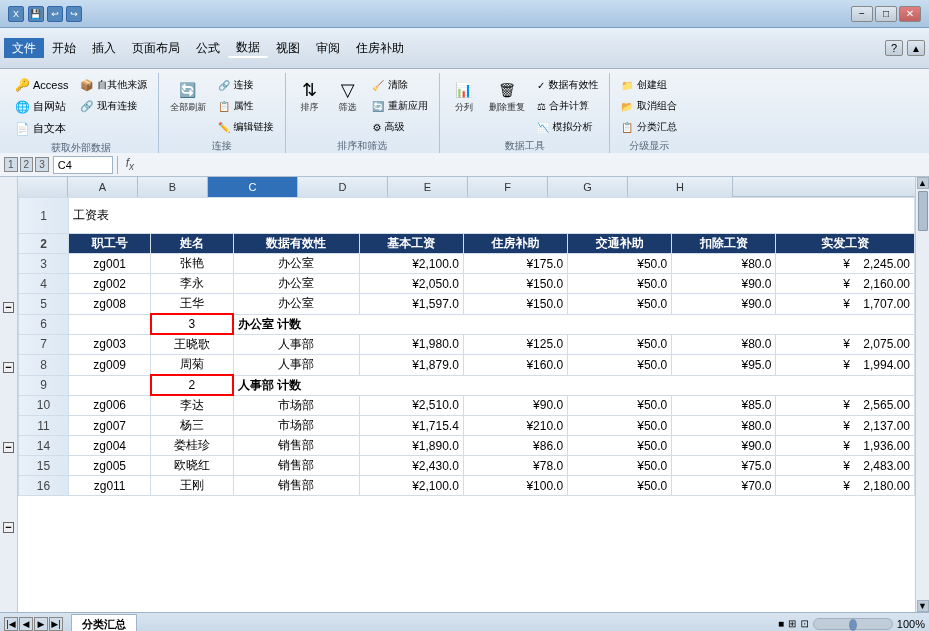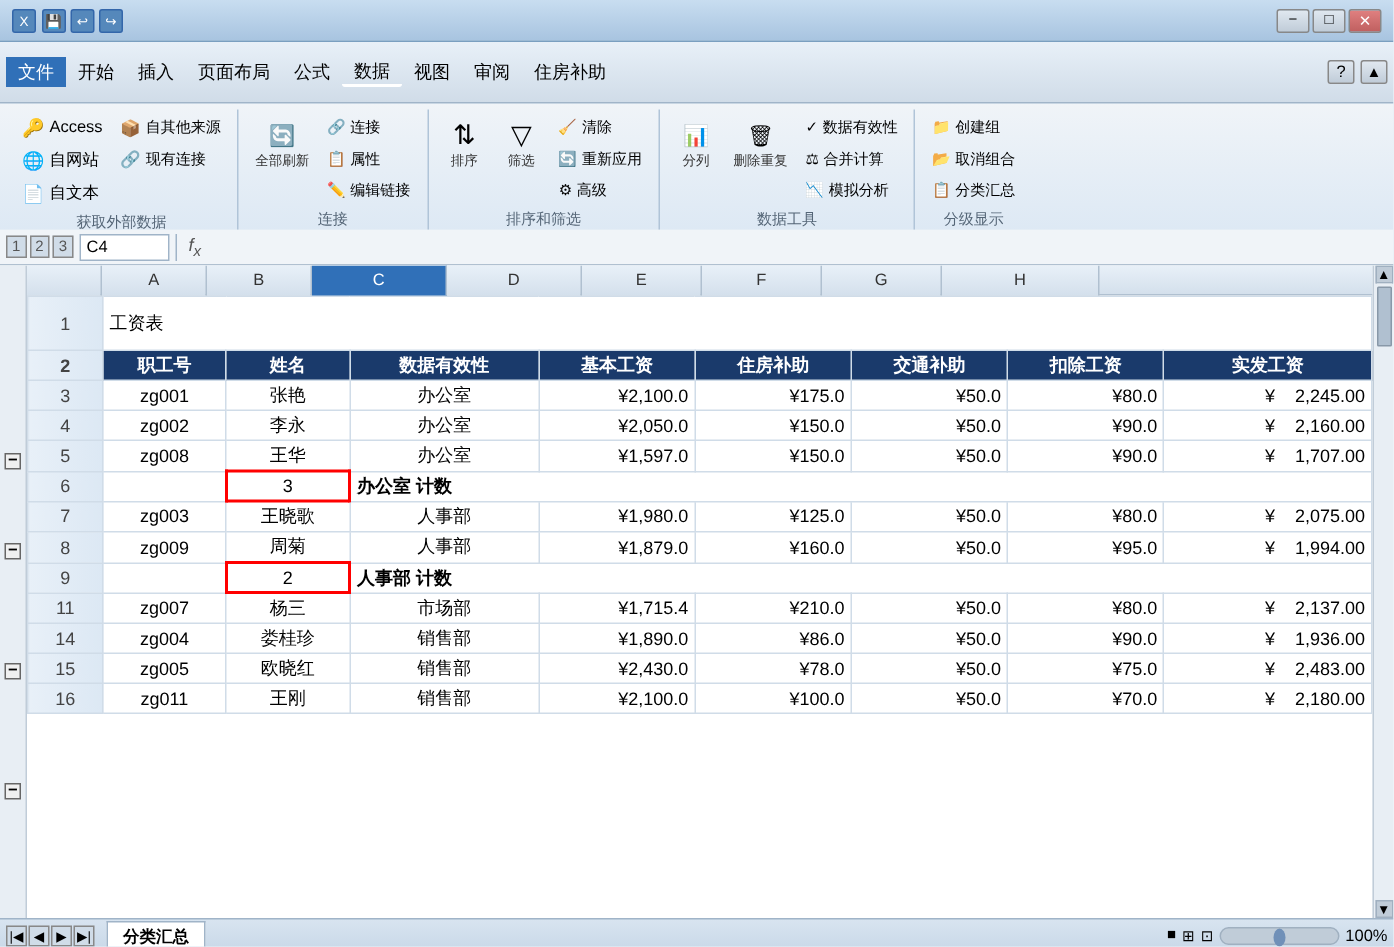--- a/index.html
+++ b/index.html
@@ -585,20 +585,31 @@
           <td class="cell-right">¥&nbsp;&nbsp;&nbsp;&nbsp;1,994.00</td>
         </tr>
 
         <tr>
           <td class="row-num">9</td>
           <td></td>
           <td class="subtotal-count">2</td>
           <td colspan="6" class="subtotal-row cell-bold">人事部 计数</td>
         </tr>
 
+        <tr>
+          <td class="row-num">10</td>
+          <td class="cell-center">zg006</td>
+          <td class="cell-center">李达</td>
+          <td class="cell-center">市场部</td>
+          <td class="cell-right">¥2,510.0</td>
+          <td class="cell-right">¥90.0</td>
+          <td class="cell-right">¥50.0</td>
+          <td class="cell-right">¥85.0</td>
+          <td class="cell-right">¥&nbsp;&nbsp;&nbsp;&nbsp;2,565.00</td>
+        </tr>
 
         <tr>
           <td class="row-num">11</td>
           <td class="cell-center">zg007</td>
           <td class="cell-center">杨三</td>
           <td class="cell-center">市场部</td>
           <td class="cell-right">¥1,715.4</td>
           <td class="cell-right">¥210.0</td>
           <td class="cell-right">¥50.0</td>
           <td class="cell-right">¥80.0</td>

